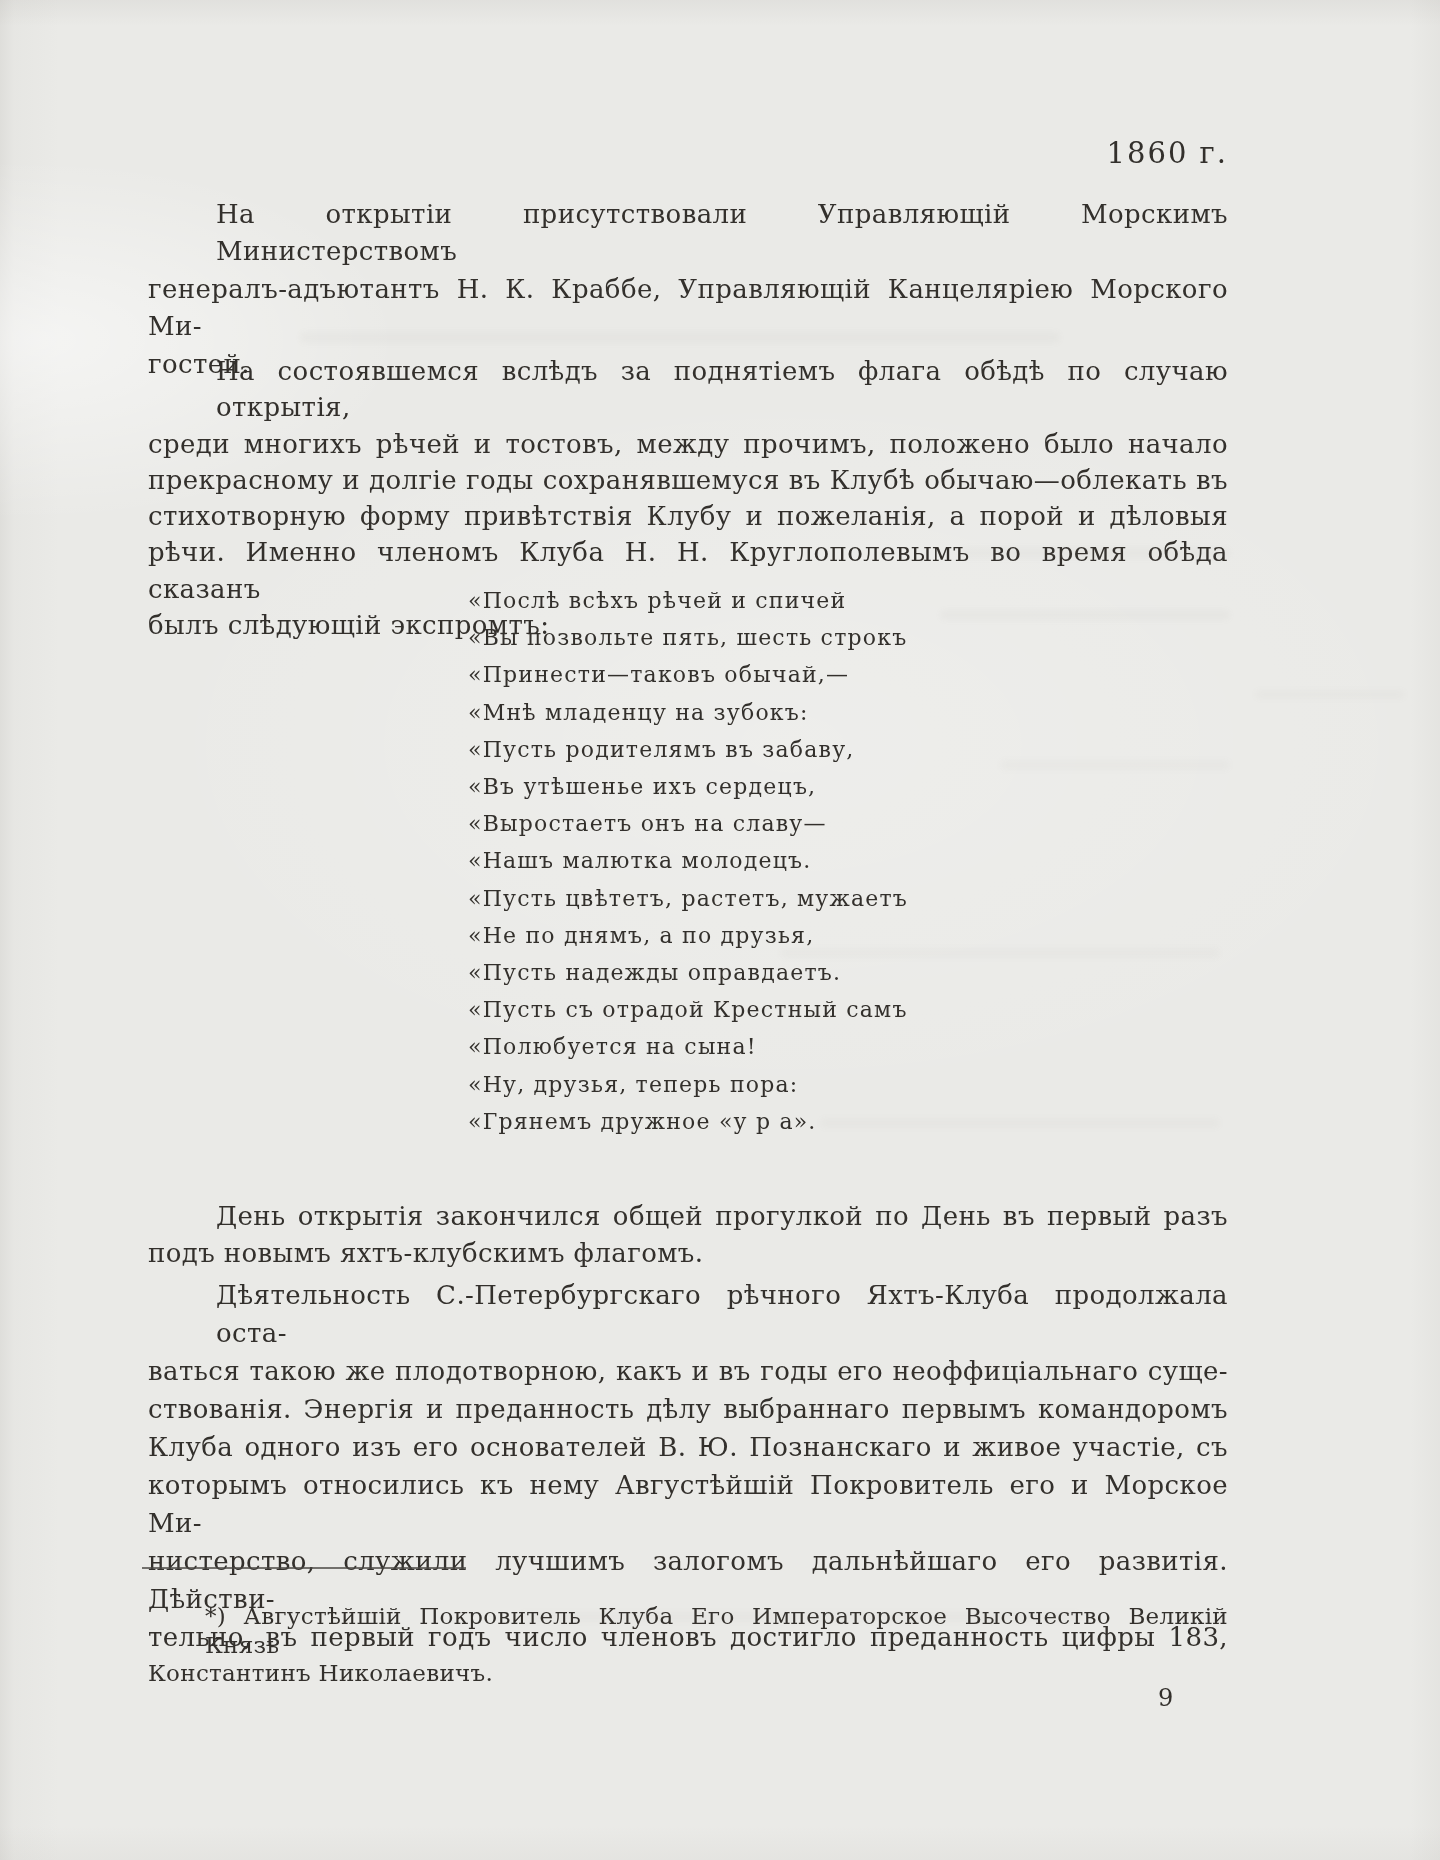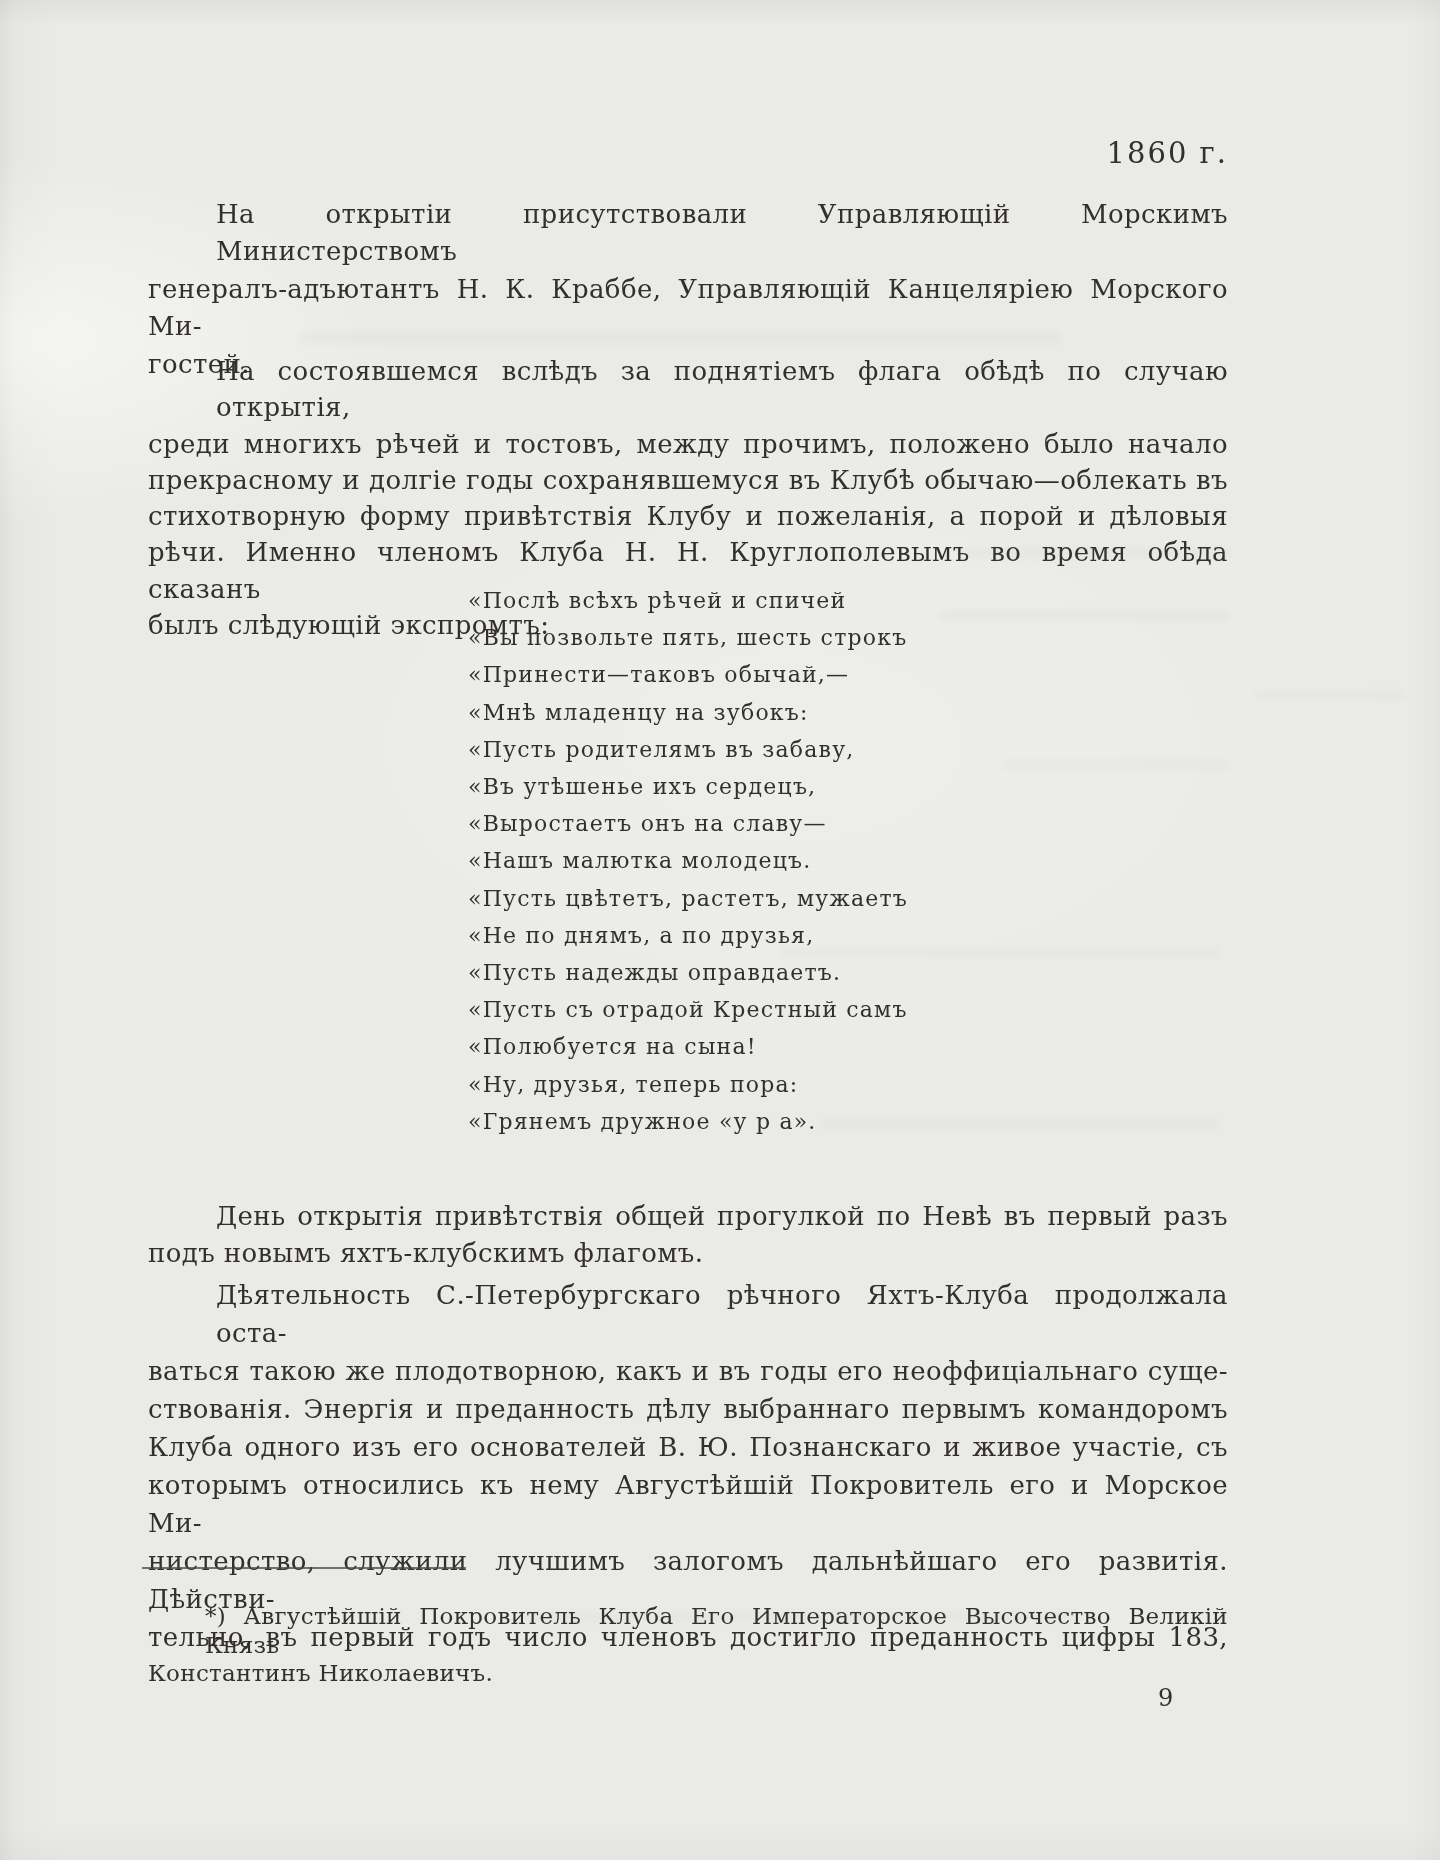--- a/index.html
+++ b/index.html
@@ -106,21 +106,21 @@
       <div class="line lft">«Пусть цвѣтетъ, растетъ, мужаетъ</div>
       <div class="line lft">«Не по днямъ, а по друзья,</div>
       <div class="line lft">«Пусть надежды оправдаетъ.</div>
       <div class="line lft">«Пусть съ отрадой Крестный самъ</div>
       <div class="line lft">«Полюбуется на сына!</div>
       <div class="line lft">«Ну, друзья, теперь пора:</div>
       <div class="line lft">«Грянемъ дружное «у р а».</div>
     </div>
 
   <div class="block" id="p3">
-      <div class="line jst" style="padding-left: 68px;">День открытія привѣтствія общей прогулкой по Невѣ въ первый разъ</div>
+      <div class="line jst" style="padding-left: 68px;">День открытія закончился общей прогулкой по День въ первый разъ</div>
       <div class="line lft">подъ новымъ яхтъ-клубскимъ флагомъ.</div>
     </div>
 
   <div class="block" id="p4">
       <div class="line jst" style="padding-left: 68px;">Дѣятельность С.-Петербургскаго рѣчного Яхтъ-Клуба продолжала оста-</div>
       <div class="line jst">ваться такою же плодотворною, какъ и въ годы его неоффиціальнаго суще-</div>
       <div class="line jst">ствованія. Энергія и преданность дѣлу выбраннаго первымъ командоромъ</div>
       <div class="line jst">Клуба одного изъ его основателей В. Ю. Познанскаго и живое участіе, съ</div>
       <div class="line jst">которымъ относились къ нему Августѣйшій Покровитель его и Морское Ми-</div>
       <div class="line jst">нистерство, служили лучшимъ залогомъ дальнѣйшаго его развитія. Дѣйстви-</div>

